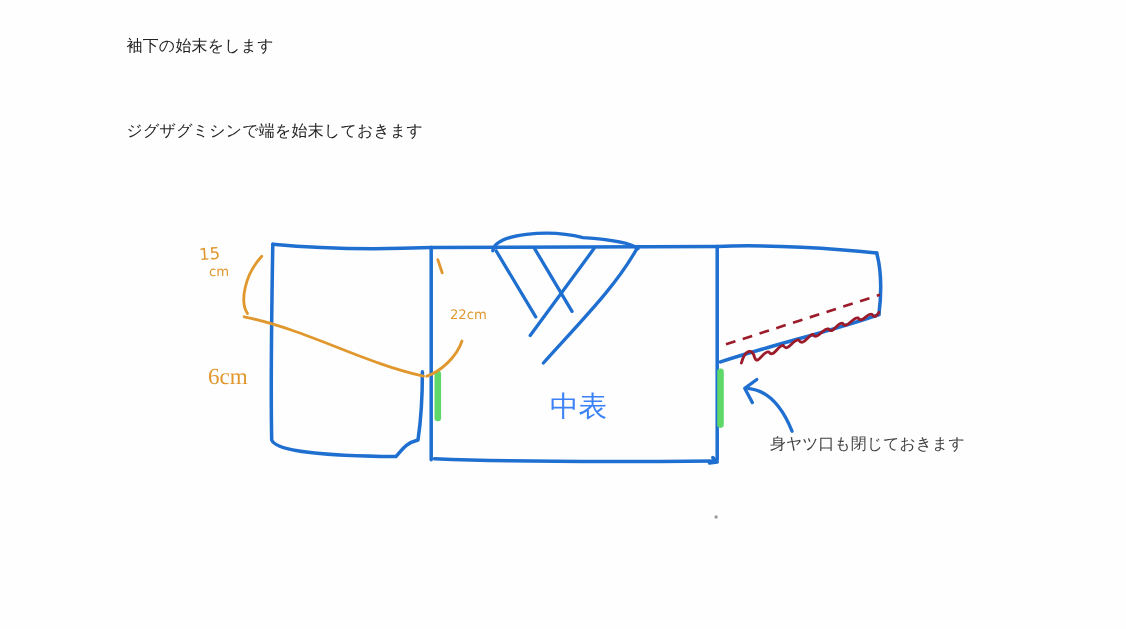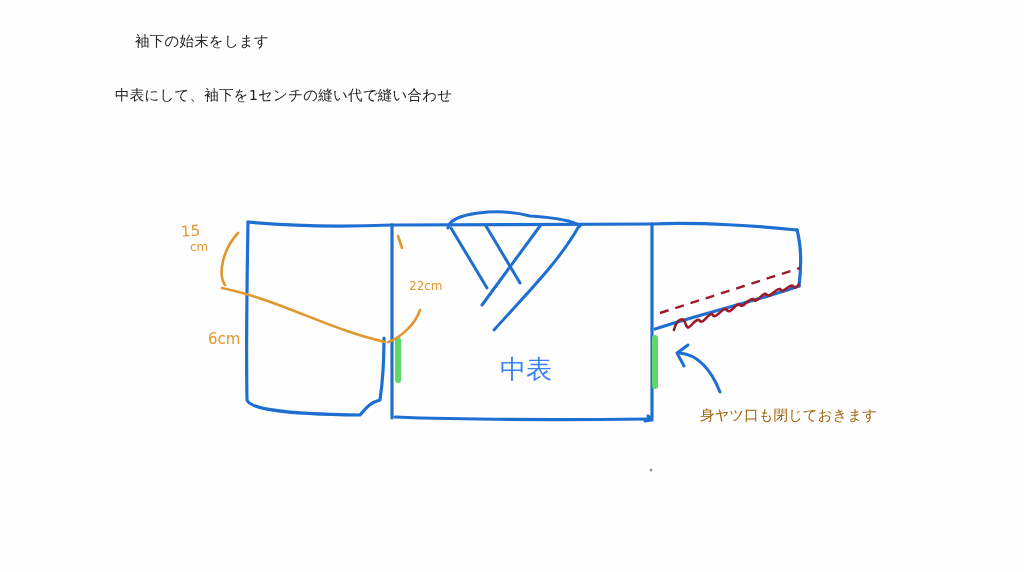--- a/index.html
+++ b/index.html
@@ -7,43 +7,43 @@
     width: 1024px; height: 572px; overflow: hidden;
     background: #ffffff;
     position: relative;
     font-family: "DejaVu Sans", sans-serif;
   }
   .slide { position: absolute; left: 0; top: 0; width: 1024px; height: 572px; background: #fefefe; }
   .text-line {
     position: absolute; left: 115px;
     font-size: 14.5px; color: #222222; letter-spacing: 0.2px; white-space: nowrap;
   }
-  #title-line { top: 32px; margin-left: 20px; }
+  #title-line { top: 32px; }
   #instr-1 { top: 86px; }
   #instr-2 { top: 110px; }
-  .note { position: absolute; left: 700px; top: 406px; font-size: 14.5px; color: #a16207; white-space: nowrap; font-family: Liberation Serif, serif; }
+  .note { position: absolute; left: 700px; top: 394px; font-size: 14.5px; color: #404040; white-space: nowrap; font-family: Liberation Serif, serif; }
   .hand {
     position: absolute; font-family: "DejaVu Sans", sans-serif; white-space: nowrap;
   }
   .lbl-orange { color: #e0982e; }
   .lbl-blue { color: #3b82f6; }
   #lbl-15 { left: 181px; top: 222px; font-size: 15px; transform: rotate(-4deg); }
   #lbl-cm { left: 190px; top: 240px; font-size: 12px; }
-  #lbl-6 { left: 208px; top: 330px; font-size: 15px; }
+  #lbl-6 { left: 189px; top: 330px; font-size: 21px; font-family: Liberation Serif, serif; }
   #lbl-22 { left: 409px; top: 279px; font-size: 12px; }
   #lbl-nakaomote { left: 500px; top: 352px; font-size: 26px; }
   svg#drawing { position: absolute; left: 0; top: 0; }
 </style>
 </head>
 <body>
 
 <div class="slide">
 
   <div class="text-line" id="title-line">袖下の始末をします</div>
-  <div class="text-line" id="instr-1">中表にして、袖下を1センチの縫い代で縫い合わせ</div>
+  <div class="text-line" id="instr-2">ジグザグミシンで端を始末しておきます</div>
 
   <svg id="drawing" width="1024" height="572" viewBox="0 0 1024 572">
 
     <g fill="none" stroke="#1f6fd1" stroke-width="3.2" stroke-linecap="round" stroke-linejoin="round">
       <path d="M248 222 C 290 226, 340 227, 392 225"></path>
       <path d="M248 222 C 247 280, 246 350, 247 400 C 250 408, 275 414, 360 415 C 365 410, 368 403, 380 400 C 383 380, 384 360, 384 338"></path>
     </g>
 
     <g fill="none" stroke="#1f6fd1" stroke-width="3.2" stroke-linecap="round" stroke-linejoin="round">
       <path d="M392 225 L 652 224"></path>

